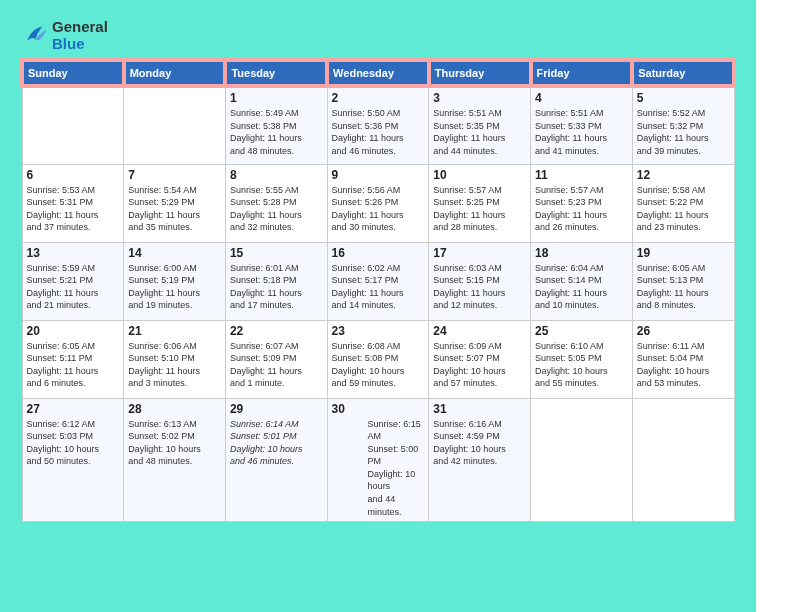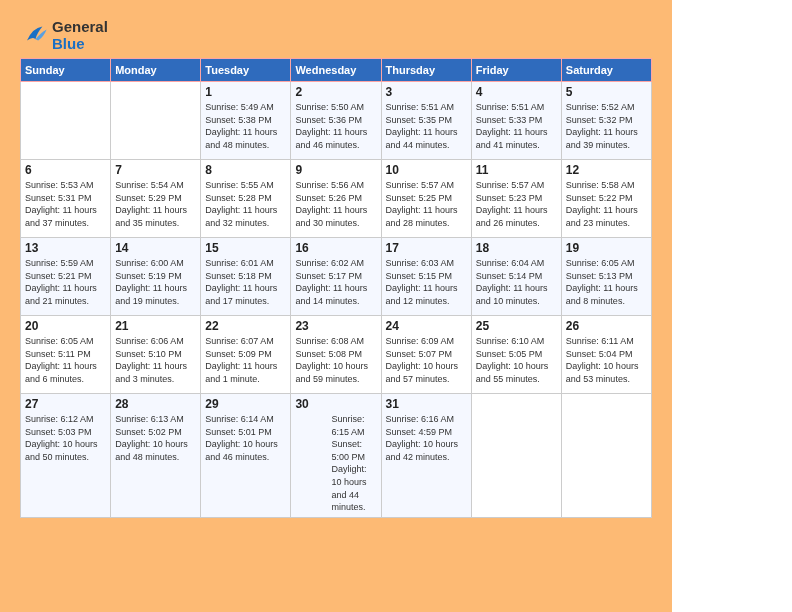--- a/index.html
+++ b/index.html
@@ -4,24 +4,24 @@
   <style>
     * { box-sizing: border-box; margin: 0; padding: 0; }
     body {
       font-family: Arial, sans-serif;
       background: #fff;
       width: 792px;
       height: 612px;
       overflow: hidden;
     }
     .page {
-      width: 672px;
+      width: 756px;
       min-height: 612px;
       padding: 18px 20px 10px 20px;
-      background: #fdba74;
+      background: #5eead4;
     }
     .header-row {
       display: flex;
       justify-content: space-between;
       align-items: flex-start;
       margin-bottom: 6px;
     }
     .logo {
       display: flex;
       align-items: center;
@@ -49,21 +49,21 @@
       border-collapse: collapse;
       table-layout: fixed;
     }
     thead tr th {
       background: #2f6bbd;
       color: #fff;
       font-size: 11px;
       font-weight: bold;
       padding: 5px 4px;
       text-align: left;
-      border: 1px solid #fca5a5;
+      border: 4px solid #fca5a5;
     }
     tbody tr td {
       border: 1px solid #ccc;
       vertical-align: top;
       padding: 3px 4px;
       font-size: 9.5px;
       color: #333;
       height: 78px;
       background: #fff;
     }
@@ -321,21 +321,21 @@
           </td>
           <td>
             <span class="day-num">28</span>
             <div class="cell-content" style="white-space: pre-line;">Sunrise: 6:13 AM
 Sunset: 5:02 PM
 Daylight: 10 hours
 and 48 minutes.</div>
           </td>
           <td>
             <span class="day-num">29</span>
-            <div class="cell-content" style="white-space: pre-line;">Sunrise: 6:14 AM
+            <div class="cell-content" style="white-space: pre-line; font-style: italic;">Sunrise: 6:14 AM
 Sunset: 5:01 PM
 Daylight: 10 hours
 and 46 minutes.</div>
           </td>
           <td>
             <span class="day-num">30</span>
             <div class="cell-content" style="white-space: pre-line; margin-left: 36px;">Sunrise: 6:15 AM
 Sunset: 5:00 PM
 Daylight: 10 hours
 and 44 minutes.</div>

